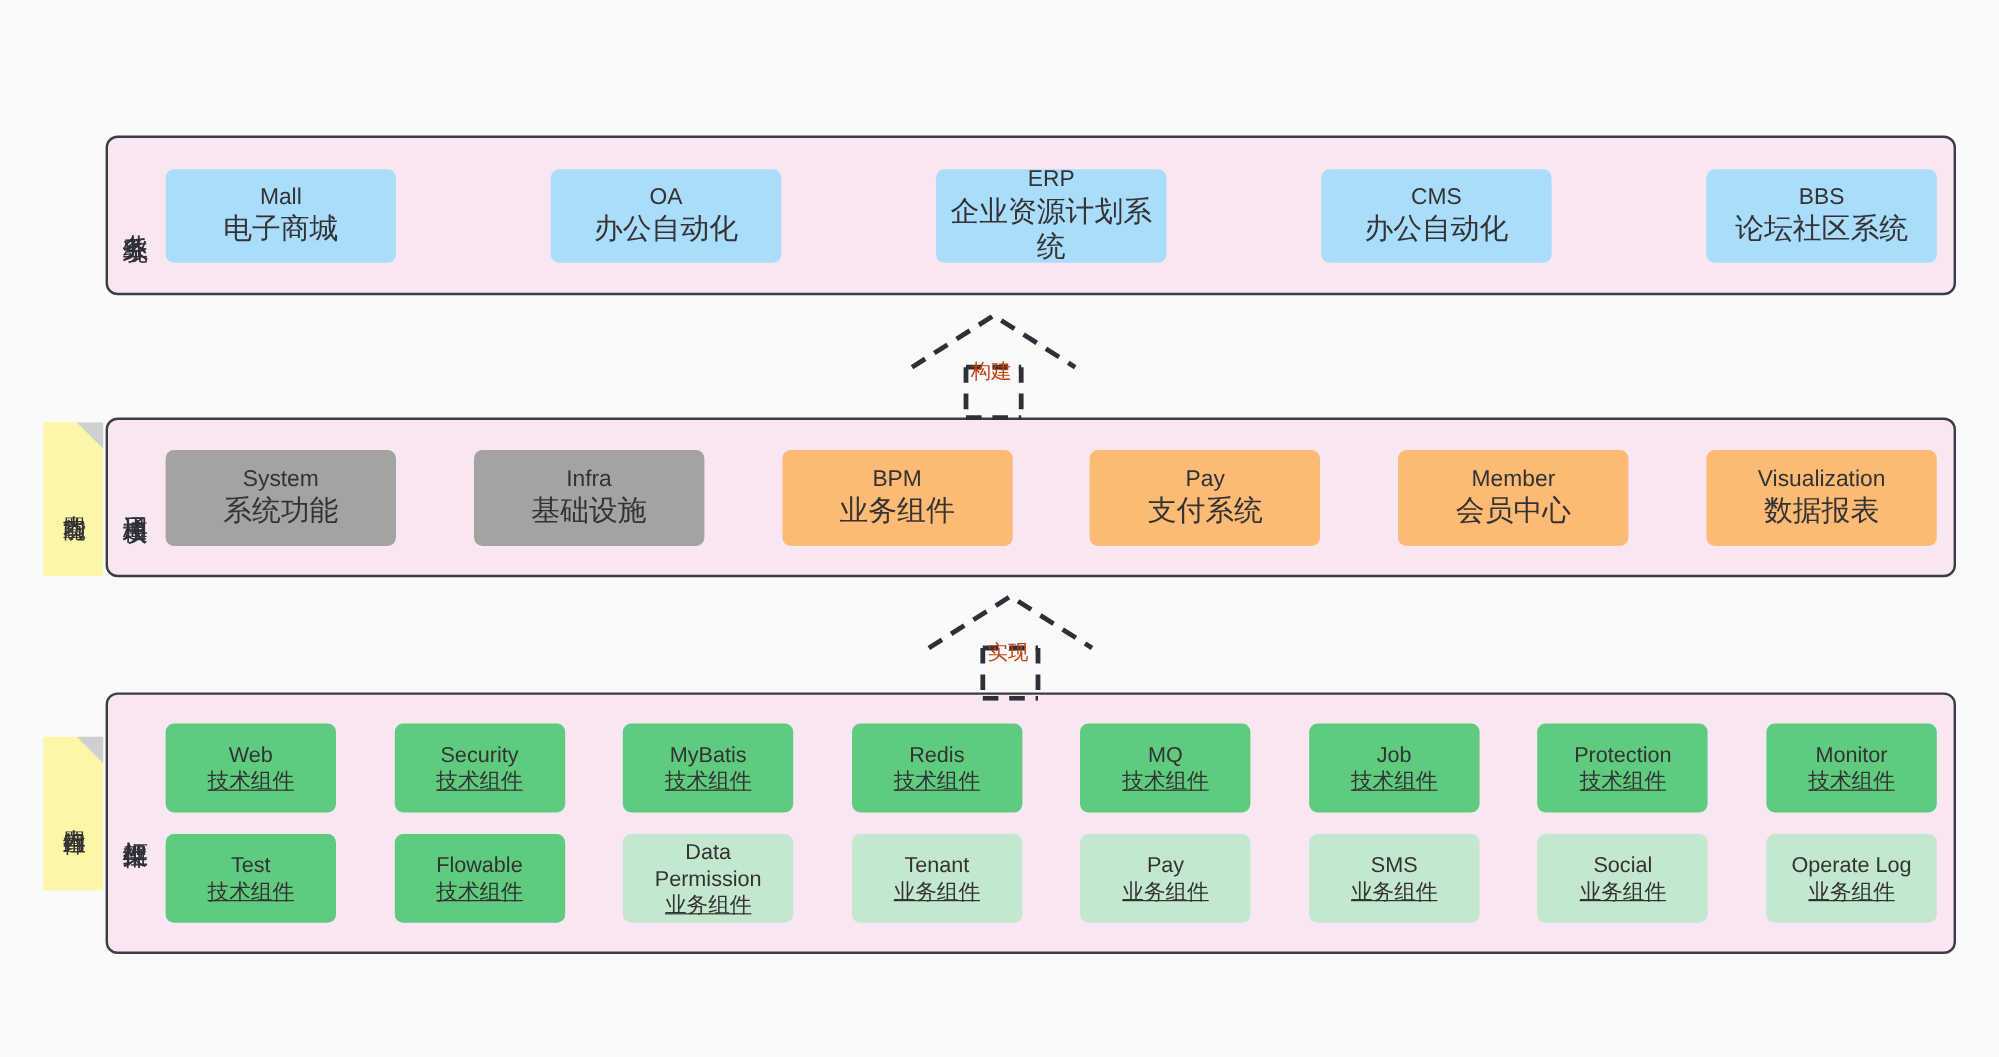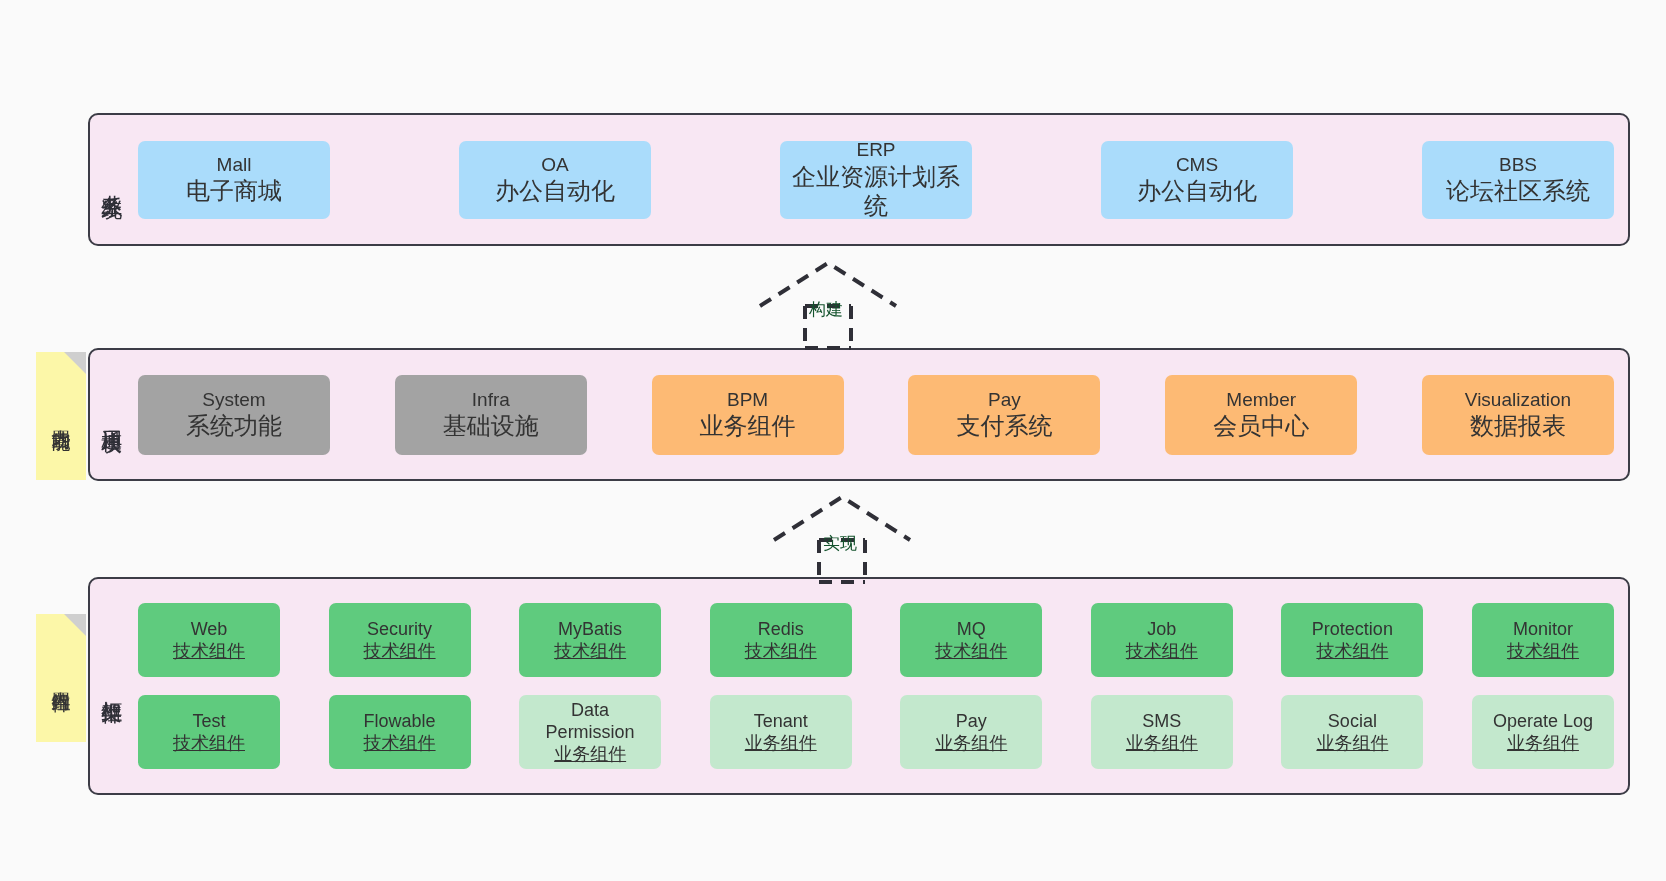--- a/index.html
+++ b/index.html
@@ -149,21 +149,21 @@
 
   
   .arrow-wrap {
     position: absolute;
     z-index: 2;
   }
   .arrow-wrap svg { display: block; }
   .arrow-label {
     position: absolute;
     font-size: 17px;
-    color: #14532d;
+    color: #c2410c;
     background: transparent;
     white-space: nowrap;
   }
 </style>
 </head>
 <body>
 
 <div id="canvas">
 
   <div class="layer layer-biz" id="layer-business-system" style="left:88px; top:113px; width:1542px; height:133px;">

